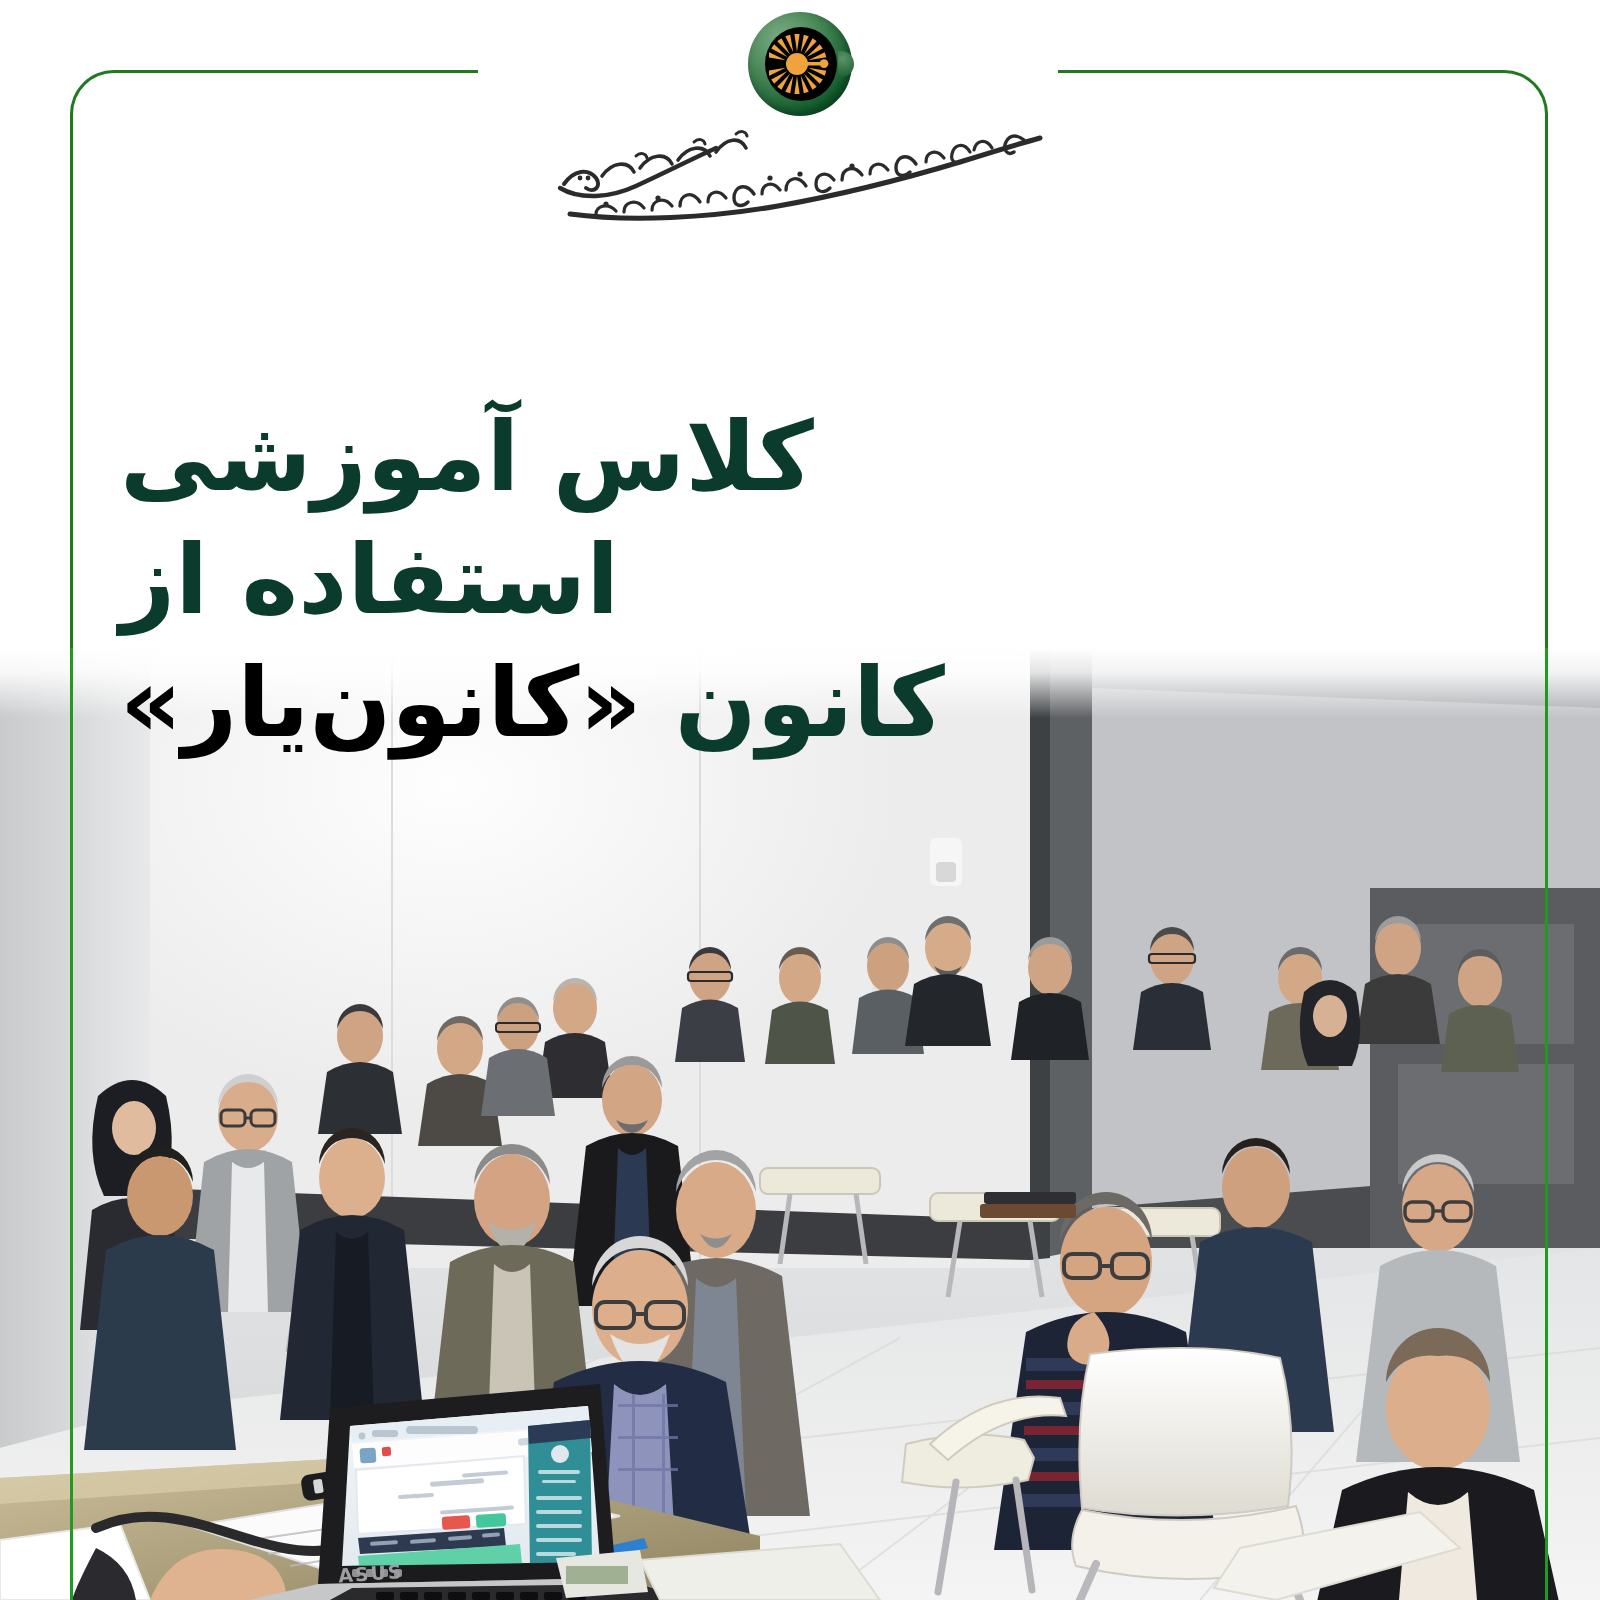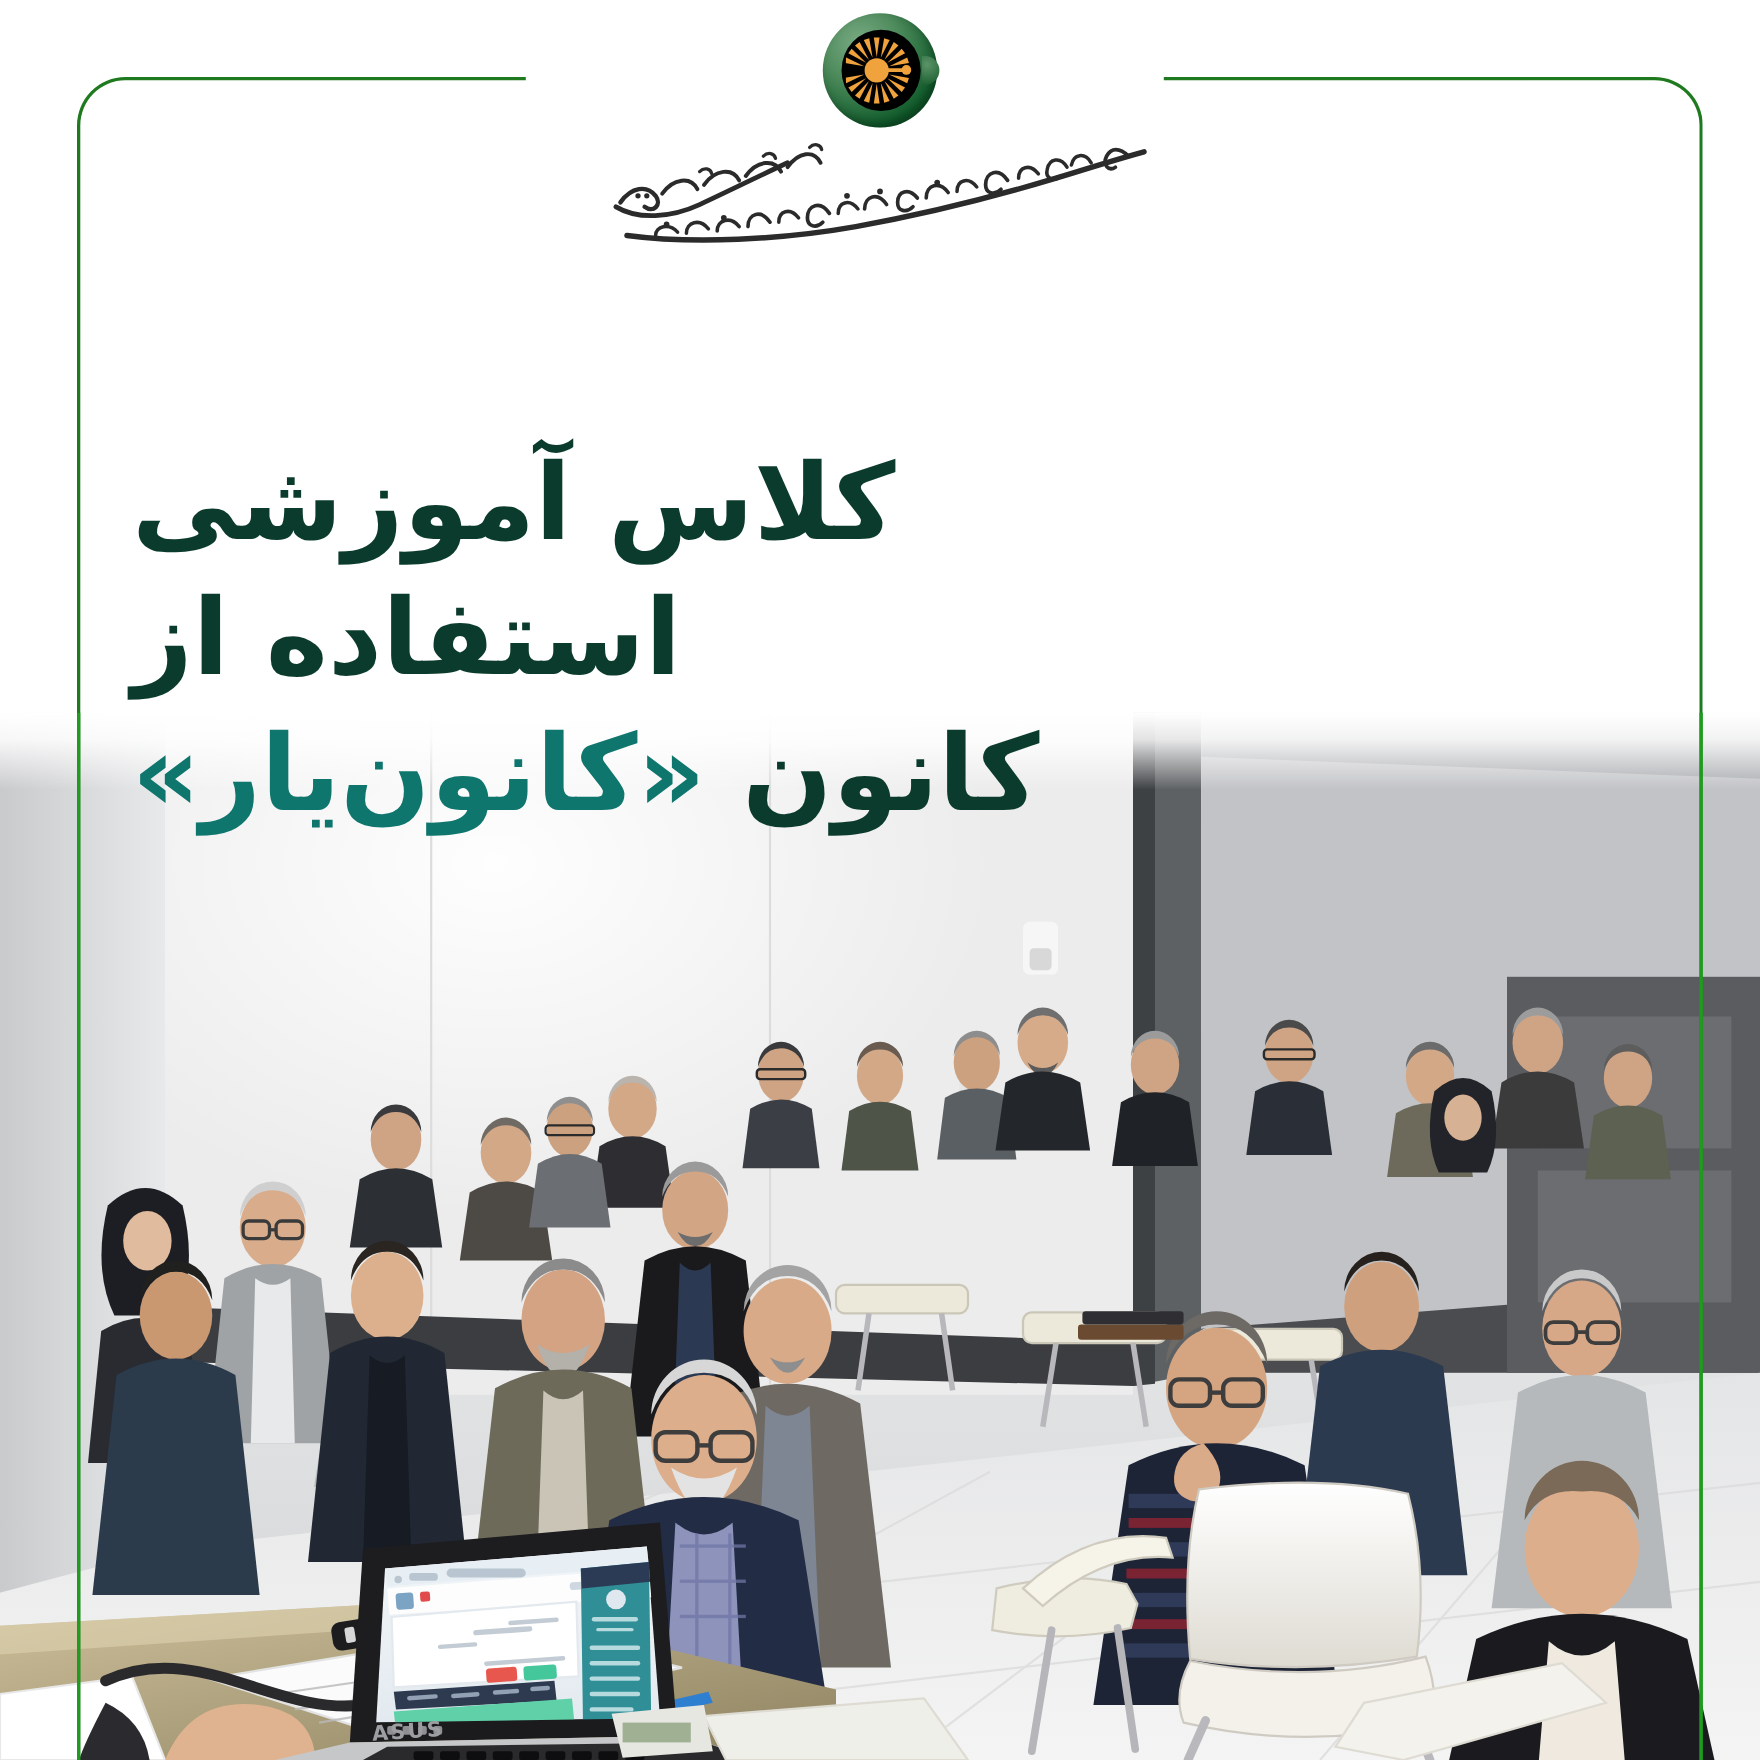--- a/index.html
+++ b/index.html
@@ -83,21 +83,21 @@
   .title-line{
     font-family:"DejaVu Sans","Liberation Sans",sans-serif;
     font-weight:bold;
     font-size:96px;
     line-height:1.28;
     letter-spacing:-1px;
     color:#0b3b2c;
     margin:0;
     padding:0 120px;
   }
-  .title-line .accent{color:#0f766e;}
+  .title-line .accent{color:#000000;}
 
   
   .photo{
     position:absolute;left:0;top:648px;width:1600px;height:952px;
     overflow:hidden;
     z-index:20;
   }
   .photo svg{display:block;width:1600px;height:952px;}
   
   .photo-fade{

